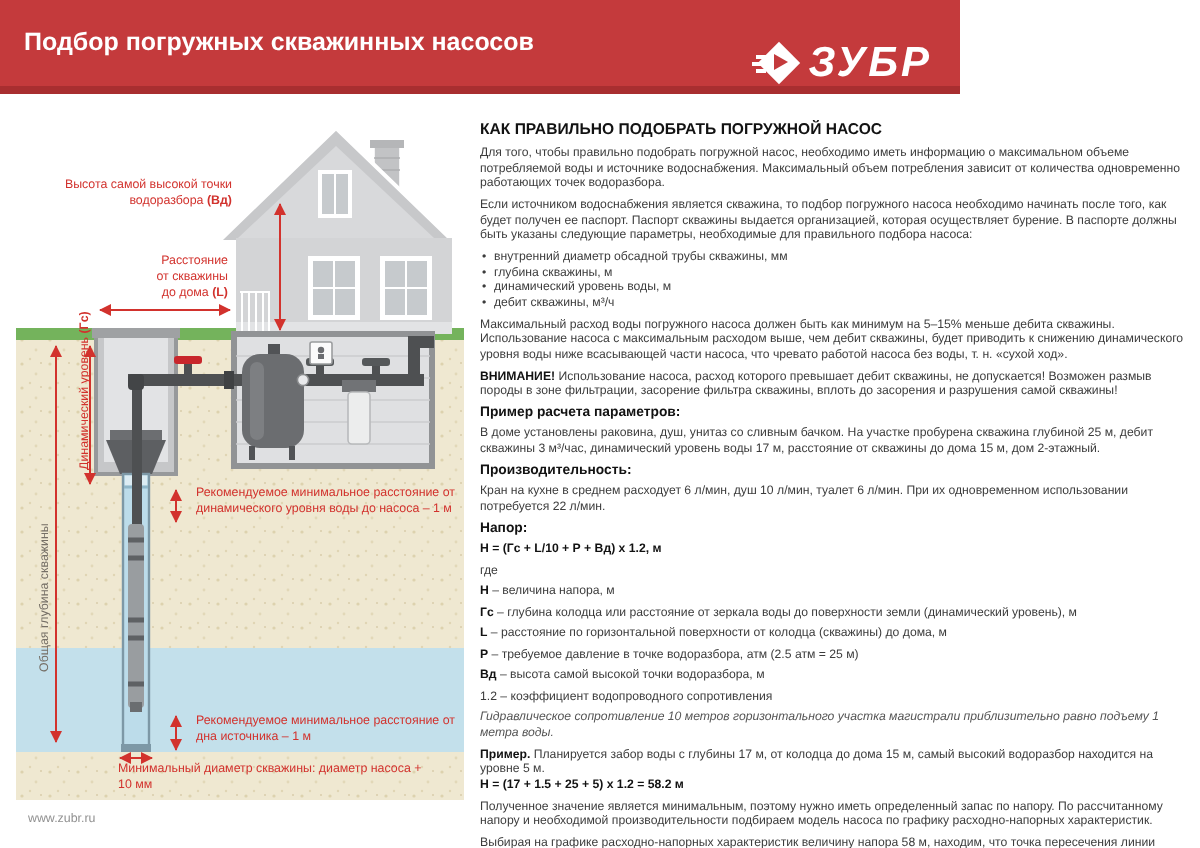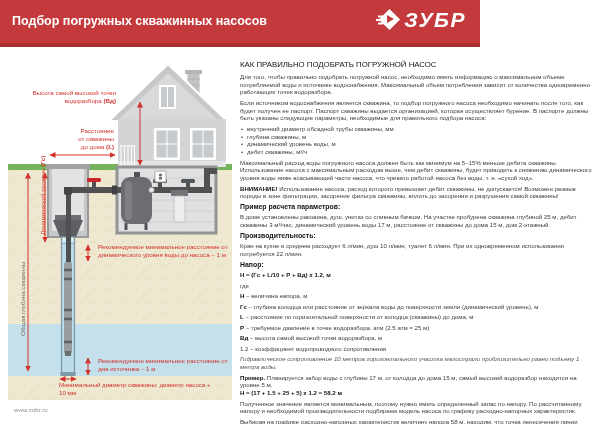--- a/index.html
+++ b/index.html
@@ -3,21 +3,21 @@
 <meta charset="utf-8">
 <style>
   html,body{margin:0;padding:0;}
   body{width:600px;height:424px;position:relative;overflow:hidden;background:#fff;
        font-family:"Liberation Sans",sans-serif;-webkit-font-smoothing:antialiased;}
 
   
   .header{position:absolute;left:0;top:0;width:480px;height:43px;background:#c43a3c;
           border-bottom:4px solid #a82e30;}
   .header-title{position:absolute;left:12px;top:14px;font-size:12.5px;font-weight:bold;color:#fff;}
-  .logo{position:absolute;right:14px;top:8px;display:flex;align-items:center;}
+  .logo{position:absolute;right:14px;top:20px;display:flex;align-items:center;}
   .logo-text{color:#fff;font-weight:bold;font-size:21px;letter-spacing:1.5px;font-style:italic;}
   .logo-icon{position:relative;width:24px;height:24px;display:inline-block;margin-right:4px;}
   .li-d{position:absolute;left:6px;top:4px;width:15px;height:15px;background:#fff;transform:rotate(45deg);}
   .li-arrow{position:absolute;left:11px;top:7px;width:0;height:0;
             border-left:7px solid #c43a3c;border-top:4.5px solid transparent;border-bottom:4.5px solid transparent;}
   .li-lines{position:absolute;left:0;top:11px;width:5px;height:1.6px;background:#fff;
             box-shadow:2px -3.5px 0 #fff,2px 3.5px 0 #fff;}
 
   
   .diagram{position:absolute;left:8px;top:58px;width:224px;height:342px;}
@@ -28,21 +28,21 @@
   .blk{display:block;}
   .vtext{position:absolute;white-space:nowrap;transform:rotate(-90deg);transform-origin:0 0;
          font-size:6.2px;z-index:5;}
   .vtext.red{color:#d2322d;}
   .vtext.gray{color:#756f66;}
   .site{position:absolute;left:14px;top:406px;font-size:6.2px;color:#919191;}
 
   
   .article{position:absolute;left:240px;top:60px;width:357px;color:#3c3c3c;
            font-size:6.1px;line-height:1.27;}
-  .article h1{font-size:7.8px;color:#121212;margin:0 0 3px;font-weight:normal;}
+  .article h1{font-size:7.8px;color:#121212;margin:0 0 3px;font-weight:bold;}
   .article h2{font-size:6.9px;color:#121212;margin:3.2px 0 1.4px;font-weight:bold;}
   .article p{margin:0 0 2.8px;}
   .article ul{margin:0 0 2.8px;padding:0;list-style:none;}
   .article li{padding-left:7px;position:relative;}
   .article li::before{content:"\2022";position:absolute;left:1px;}
   .formula{font-weight:bold;color:#121212;margin:0 0 1px;}
   .def{margin:0;}
   .def b{color:#121212;}
   .note{font-style:italic;color:#555;margin:2px 0 3px;}
   .bold-inline{font-weight:bold;color:#121212;}

